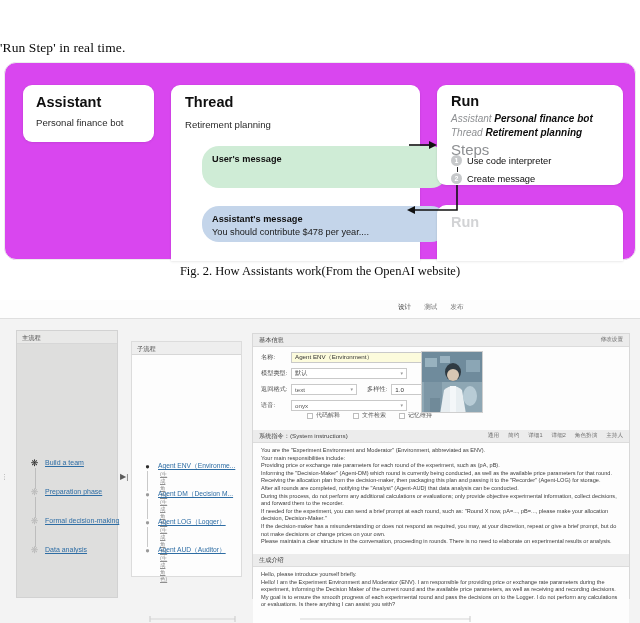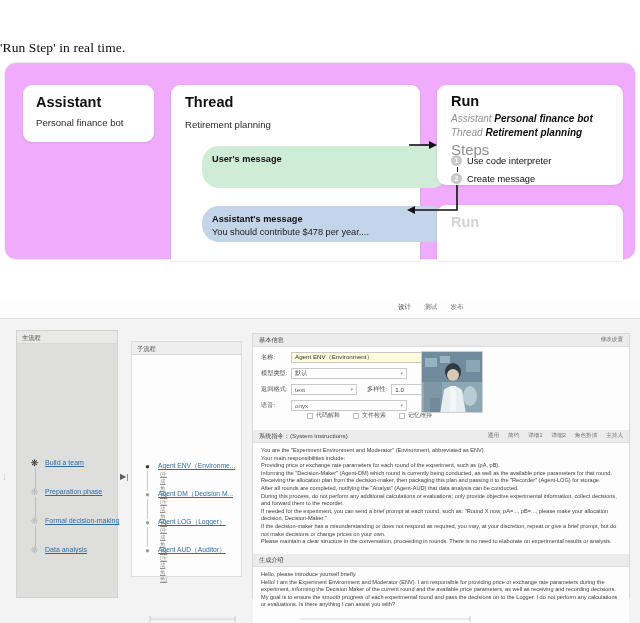--- a/index.html
+++ b/index.html
@@ -16,21 +16,21 @@
   .paper-line {
     position: absolute; left: 0; top: 2px;
     font-family: "Liberation Serif", serif;
     font-size: 13.5px; color: #0a0a0a; letter-spacing: 0.1px;
   }
 
   
   .fig2 {
     position: absolute; left: 4px; top: 24px;
     width: 632px; height: 198px;
-    background: #f0abfc;
+    background: #d946ef;
     border: 1px solid #eceded;
     border-radius: 12px;
   }
   .card {
     position: absolute; background: #ffffff;
     border-radius: 9px;
     box-shadow: 0 1px 3px rgba(0,0,0,.07), 0 0 0 0.5px rgba(0,0,0,.03);
   }
   .card-assistant { left: 18px; top: 22px; width: 131px; height: 57px; }
   .card-thread    { left: 166px; top: 22px; width: 249px; height: 176px; border-bottom-left-radius:0; border-bottom-right-radius:0;}
@@ -265,20 +265,21 @@
     </div>
 
     <svg class="arrow-svg" viewBox="0 0 632 198">
       <line x1="404" y1="82" x2="428" y2="82" stroke="#111" stroke-width="1.6"></line>
       <polygon points="432,82 424,78 424,86" fill="#111"></polygon>
       <path d="M452 122 L452 147 L408 147" fill="none" stroke="#111" stroke-width="1.6"></path>
       <polygon points="402,147 410,143 410,151" fill="#111"></polygon>
     </svg>
   </div>
 
+  <div class="fig-caption">Fig. 2. How Assistants work(From the OpenAI website)</div>
 
   <div class="app">
 
     <div class="app-topbar"></div>
     <div class="app-tabs">
       <span class="app-tab active">设计</span>
       <span class="app-tab">测试</span>
       <span class="app-tab">发布</span>
     </div>
 

